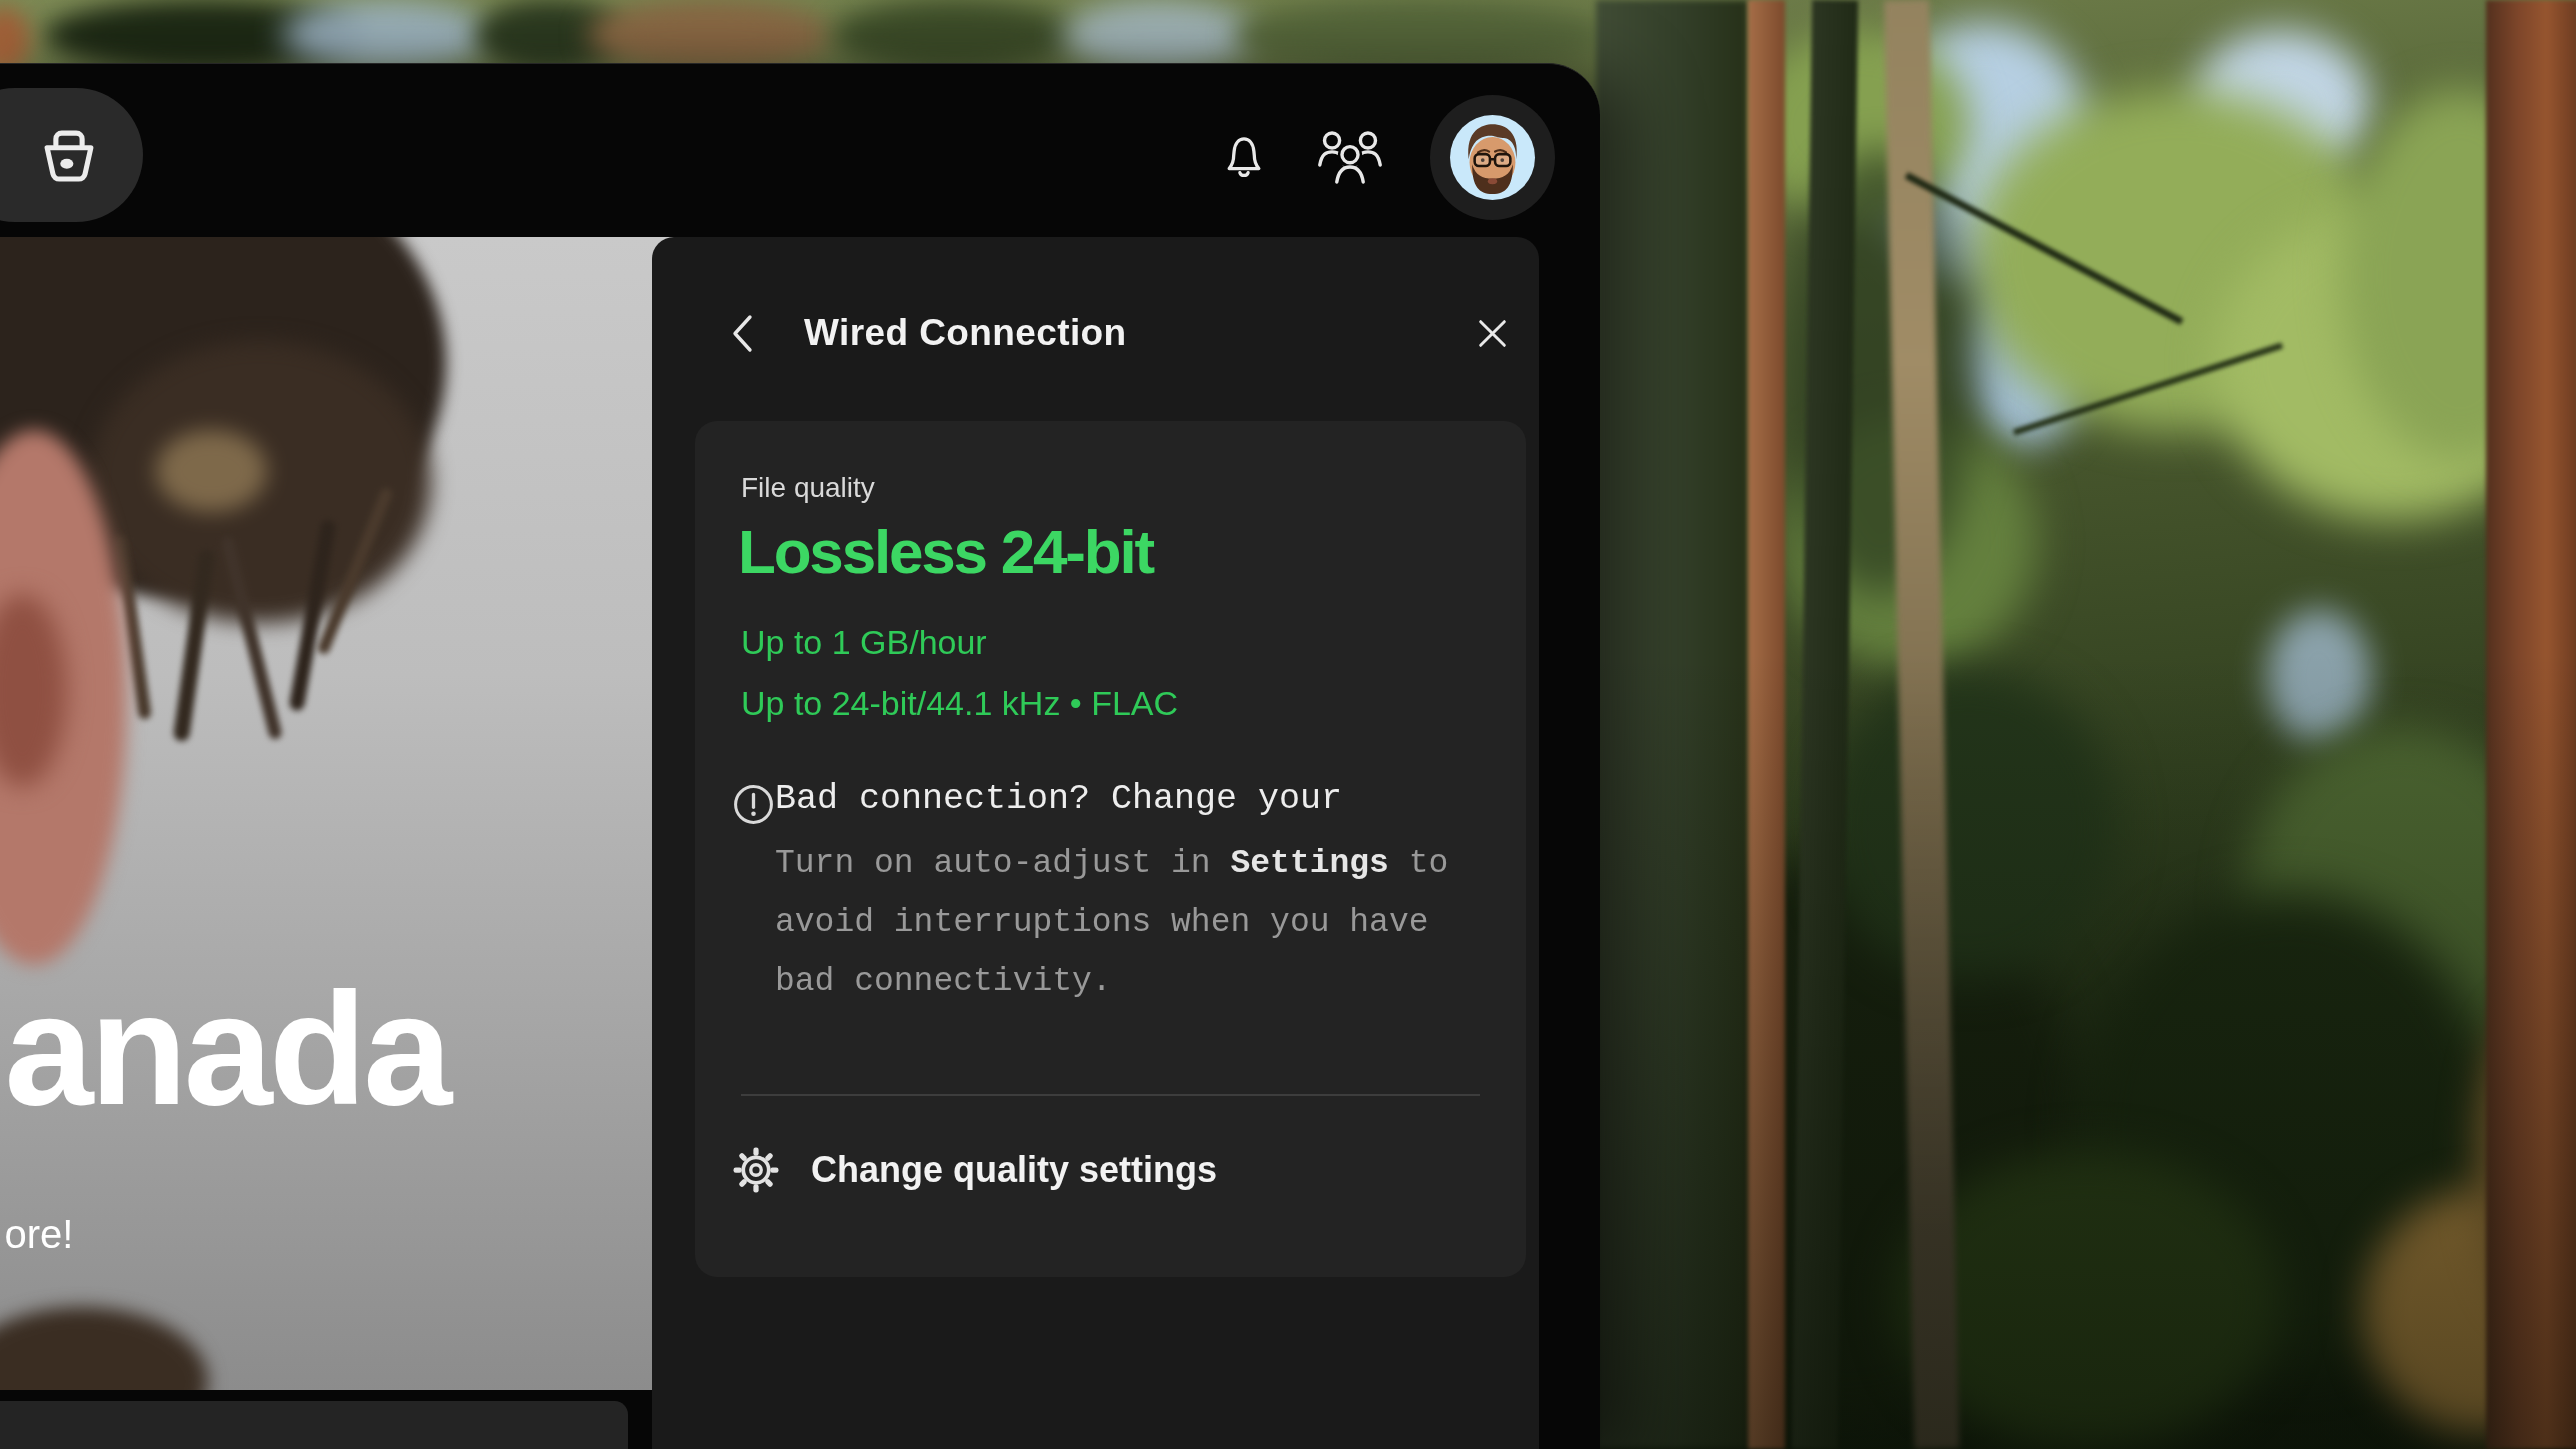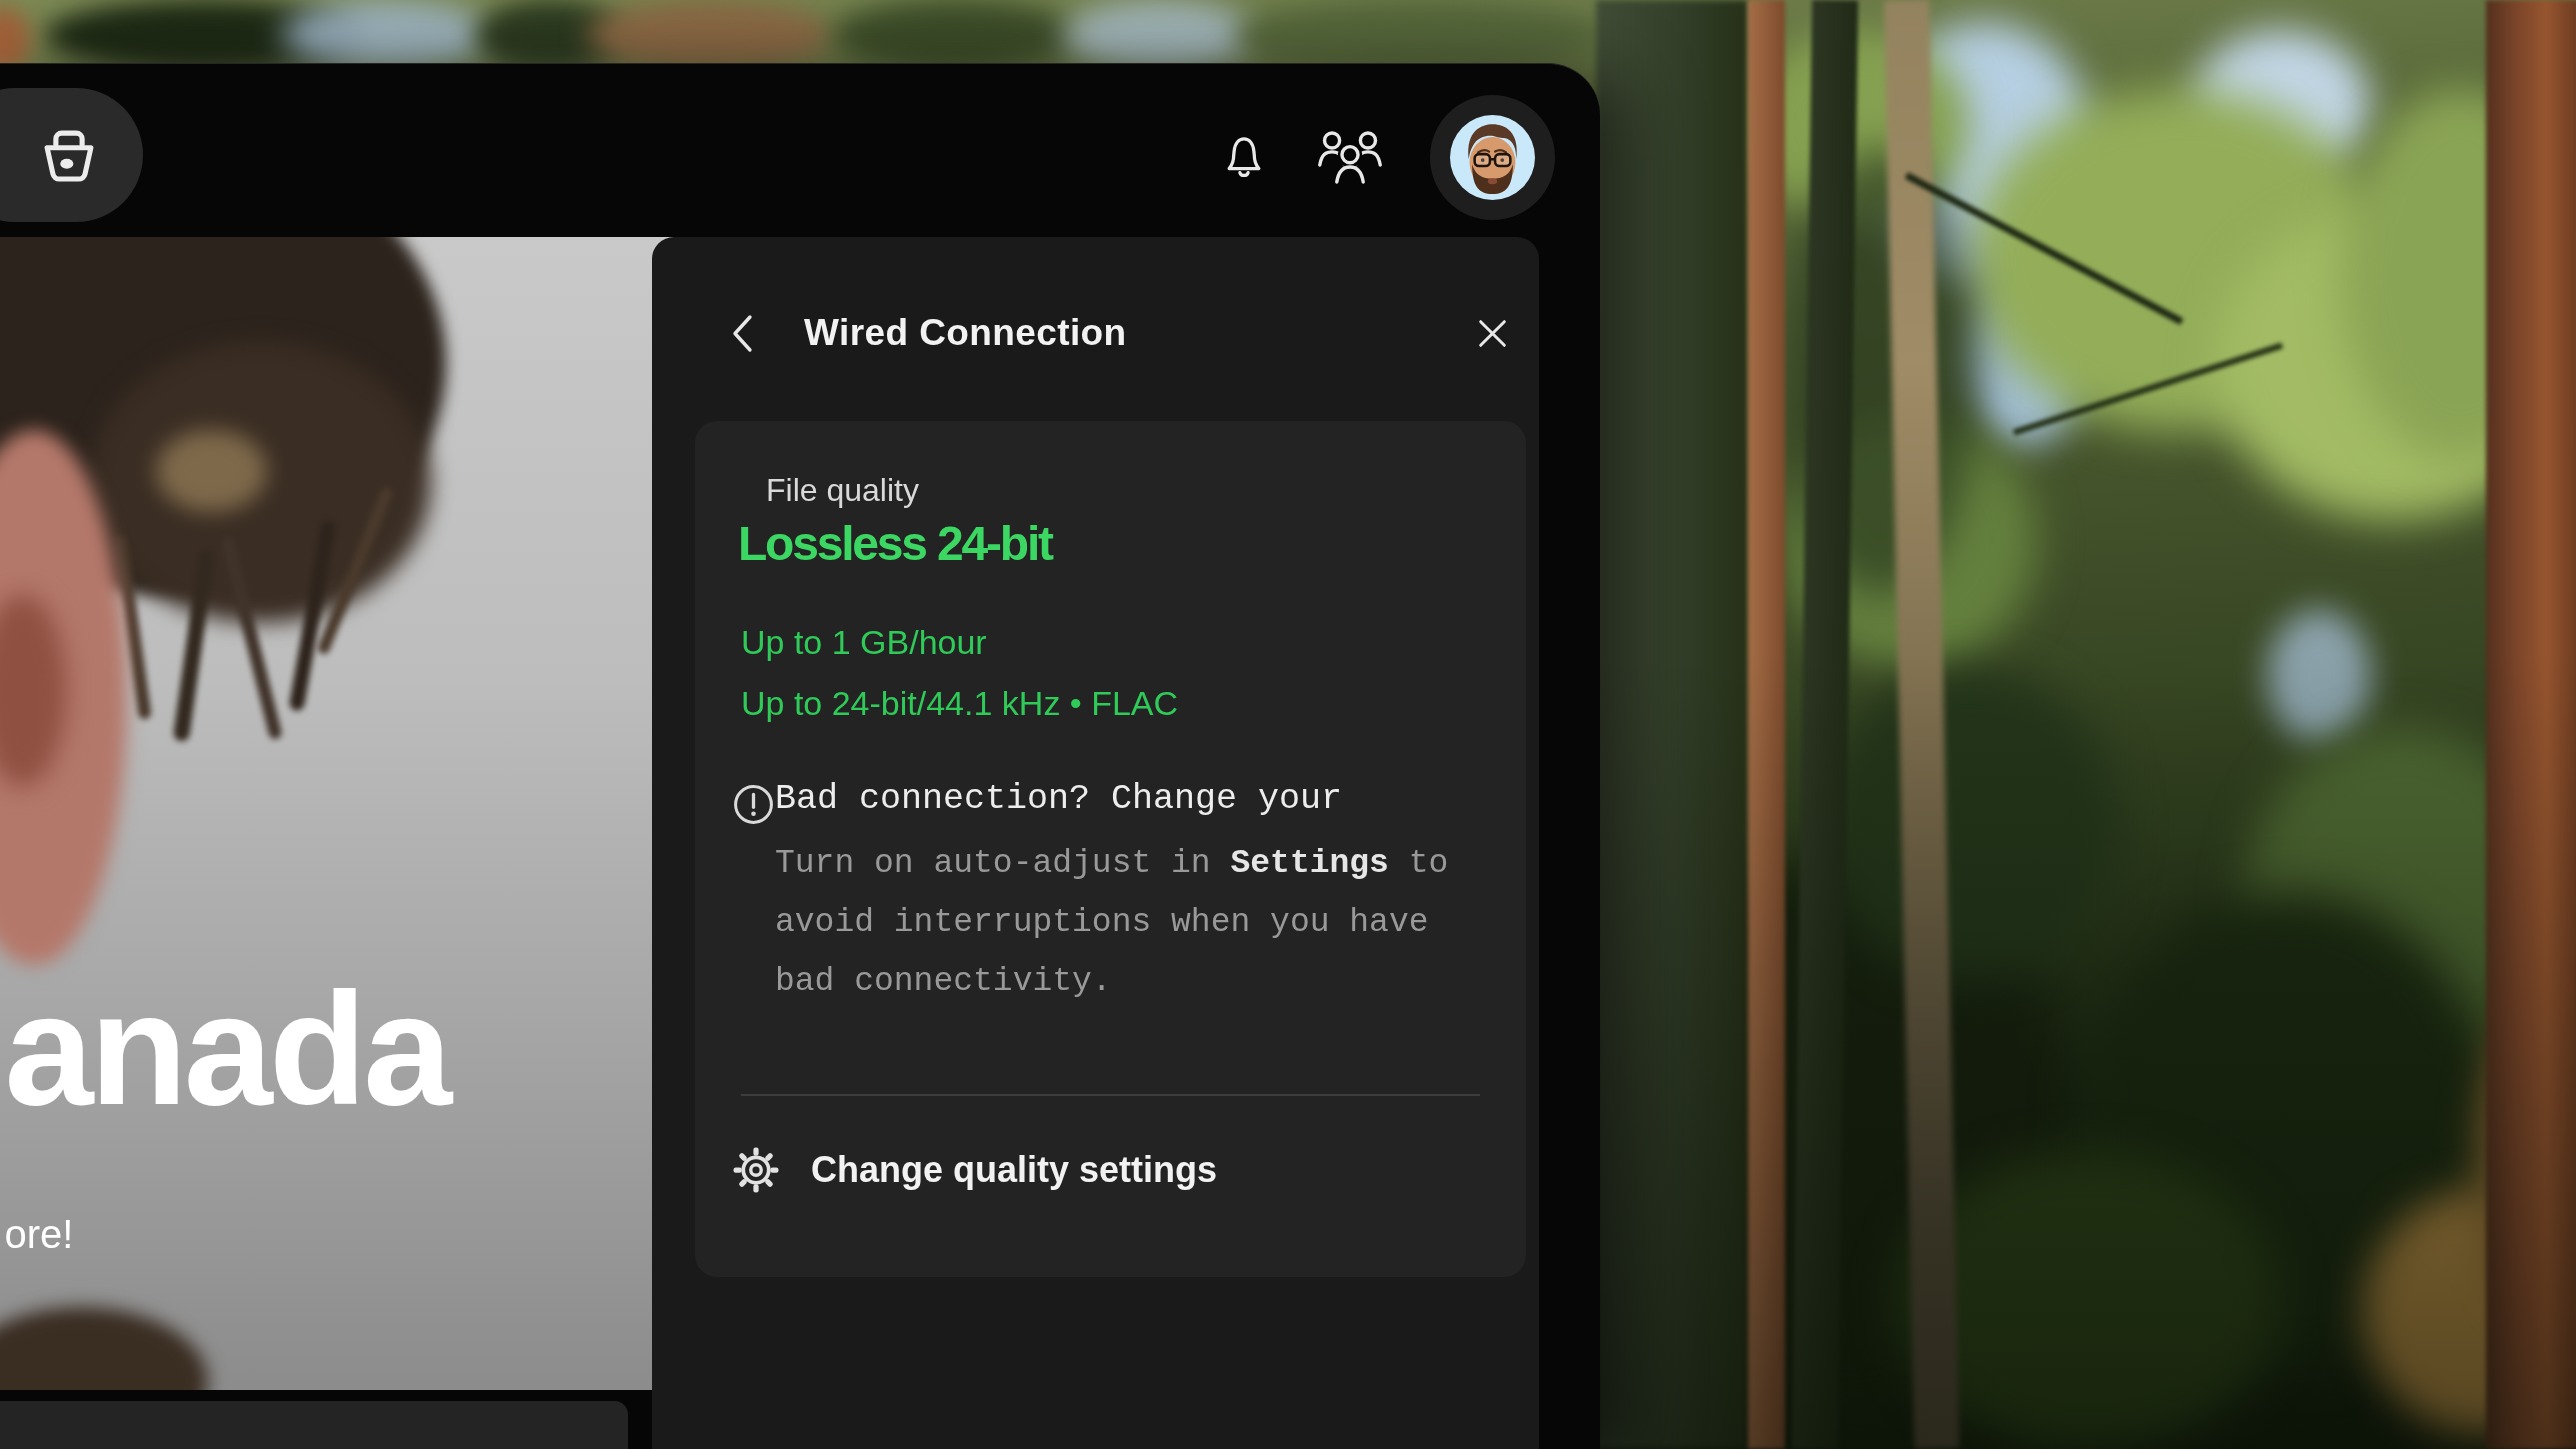--- a/index.html
+++ b/index.html
@@ -41,22 +41,22 @@
 
   
   #panel{position:absolute;left:652px;top:173px;width:887px;height:1213px;background:#1a1a1a;
     border-radius:22px 22px 0 0;}
   #panel-title{position:absolute;left:152px;top:76px;font-size:37px;line-height:40px;
     font-weight:700;color:#f2f2f2;letter-spacing:0.4px;}
   .hdr-btn{position:absolute;cursor:pointer;}
 
   #card{position:absolute;left:43px;top:184px;width:831px;height:856px;background:#232323;
     border-radius:22px;}
-  #file-quality-label{position:absolute;left:46px;top:51px;font-size:32px;color:#d9d9d9;margin-left:25px;}
-  #quality-value{position:absolute;left:43px;top:95px;font-size:48px;font-weight:800;
+  #file-quality-label{position:absolute;left:46px;top:51px;font-size:28px;color:#d9d9d9;}
+  #quality-value{position:absolute;left:43px;top:95px;font-size:62px;font-weight:800;
     color:#3cd763;letter-spacing:-2.2px;}
   .detail-line{position:absolute;left:46px;font-size:34px;font-weight:500;color:#2fca58;}
   #detail-1{top:202px;} #detail-2{top:263px;}
 
   #warn-row{position:absolute;left:37px;top:349px;display:flex;font-family:Liberation Mono, monospace;}
   #warn-icon{flex:0 0 auto;margin-top:13.4px;}
   .warn-title-line{font-size:35px;line-height:58px;color:#ededed;}
   .warn-body-line{font-size:33px;line-height:59px;color:#999999;}
   #warn-body{margin-top:6px;}
   #settings-link{color:#e6e6e6;font-weight:600;cursor:pointer;margin-top:8px;}

